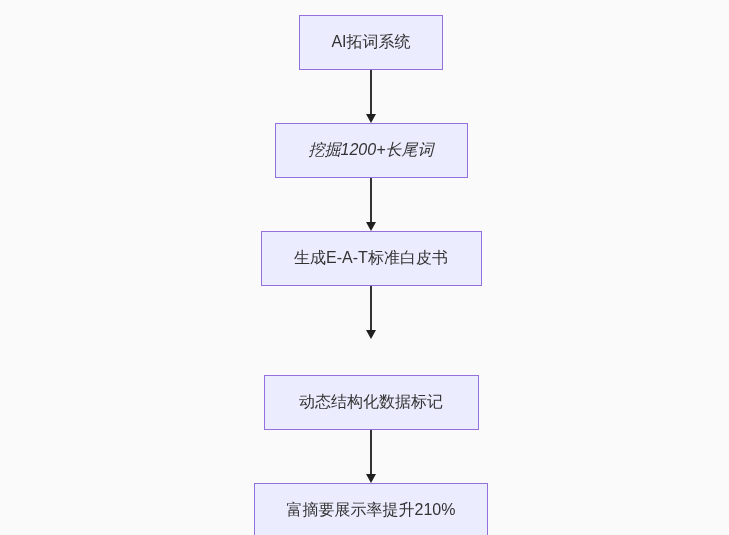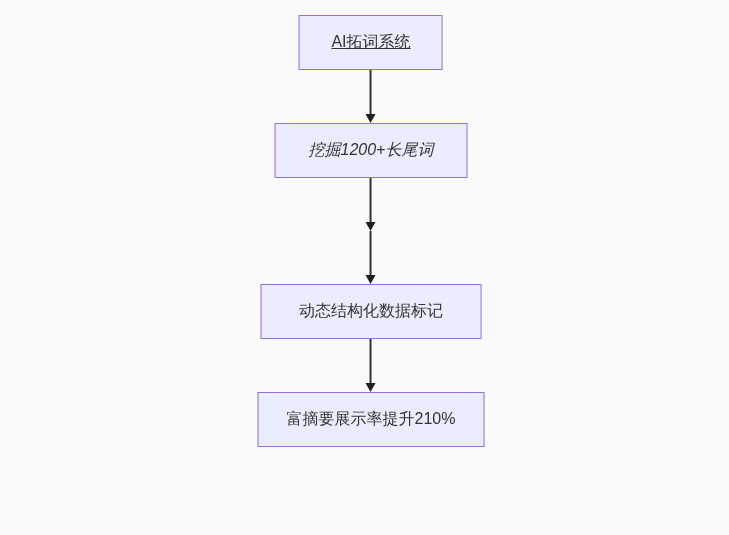--- a/index.html
+++ b/index.html
@@ -29,24 +29,24 @@
     padding: 0 28px;
     background: #ececff;
     border: 1px solid #9370db;
     color: #333333;
     font-size: 16px;
     display: flex;
     align-items: center;
     justify-content: center;
     white-space: nowrap;
   }
-  .node:nth-of-type(1) { min-width: 144px; text-decoration: underline; }
+  .node:nth-of-type(1) { min-width: 144px; }
   .node:nth-of-type(2) { min-width: 193px; font-style: italic; }
   .node:nth-of-type(3) { min-width: 221px; }
-  .node:nth-of-type(4) { min-width: 215px; }
+  .node:nth-of-type(4) { min-width: 215px; margin-top: 36px; }
   .node:nth-of-type(5) { min-width: 234px; }
   .arrow {
     display: block;
     flex: 0 0 auto;
   }
 </style>
 </head>
 <body>
 
 <div class="canvas">
@@ -63,20 +63,23 @@
 
     <div class="node">
       <span>挖掘1200+长尾词</span>
     </div>
 
     <svg class="arrow" width="14" height="53" viewBox="0 0 14 53" xmlns="http://www.w3.org/2000/svg">
       <line x1="7" y1="0" x2="7" y2="44" stroke="#333333" stroke-width="2"></line>
       <polygon points="2,44 12,44 7,53" fill="#1f1f1f"></polygon>
     </svg>
 
+    <div class="node">
+      <span>生成E-A-T标准白皮书</span>
+    </div>
 
     <svg class="arrow" width="14" height="53" viewBox="0 0 14 53" xmlns="http://www.w3.org/2000/svg">
       <line x1="7" y1="0" x2="7" y2="44" stroke="#333333" stroke-width="2"></line>
       <polygon points="2,44 12,44 7,53" fill="#1f1f1f"></polygon>
     </svg>
 
     <div class="node">
       <span>动态结构化数据标记</span>
     </div>
 

